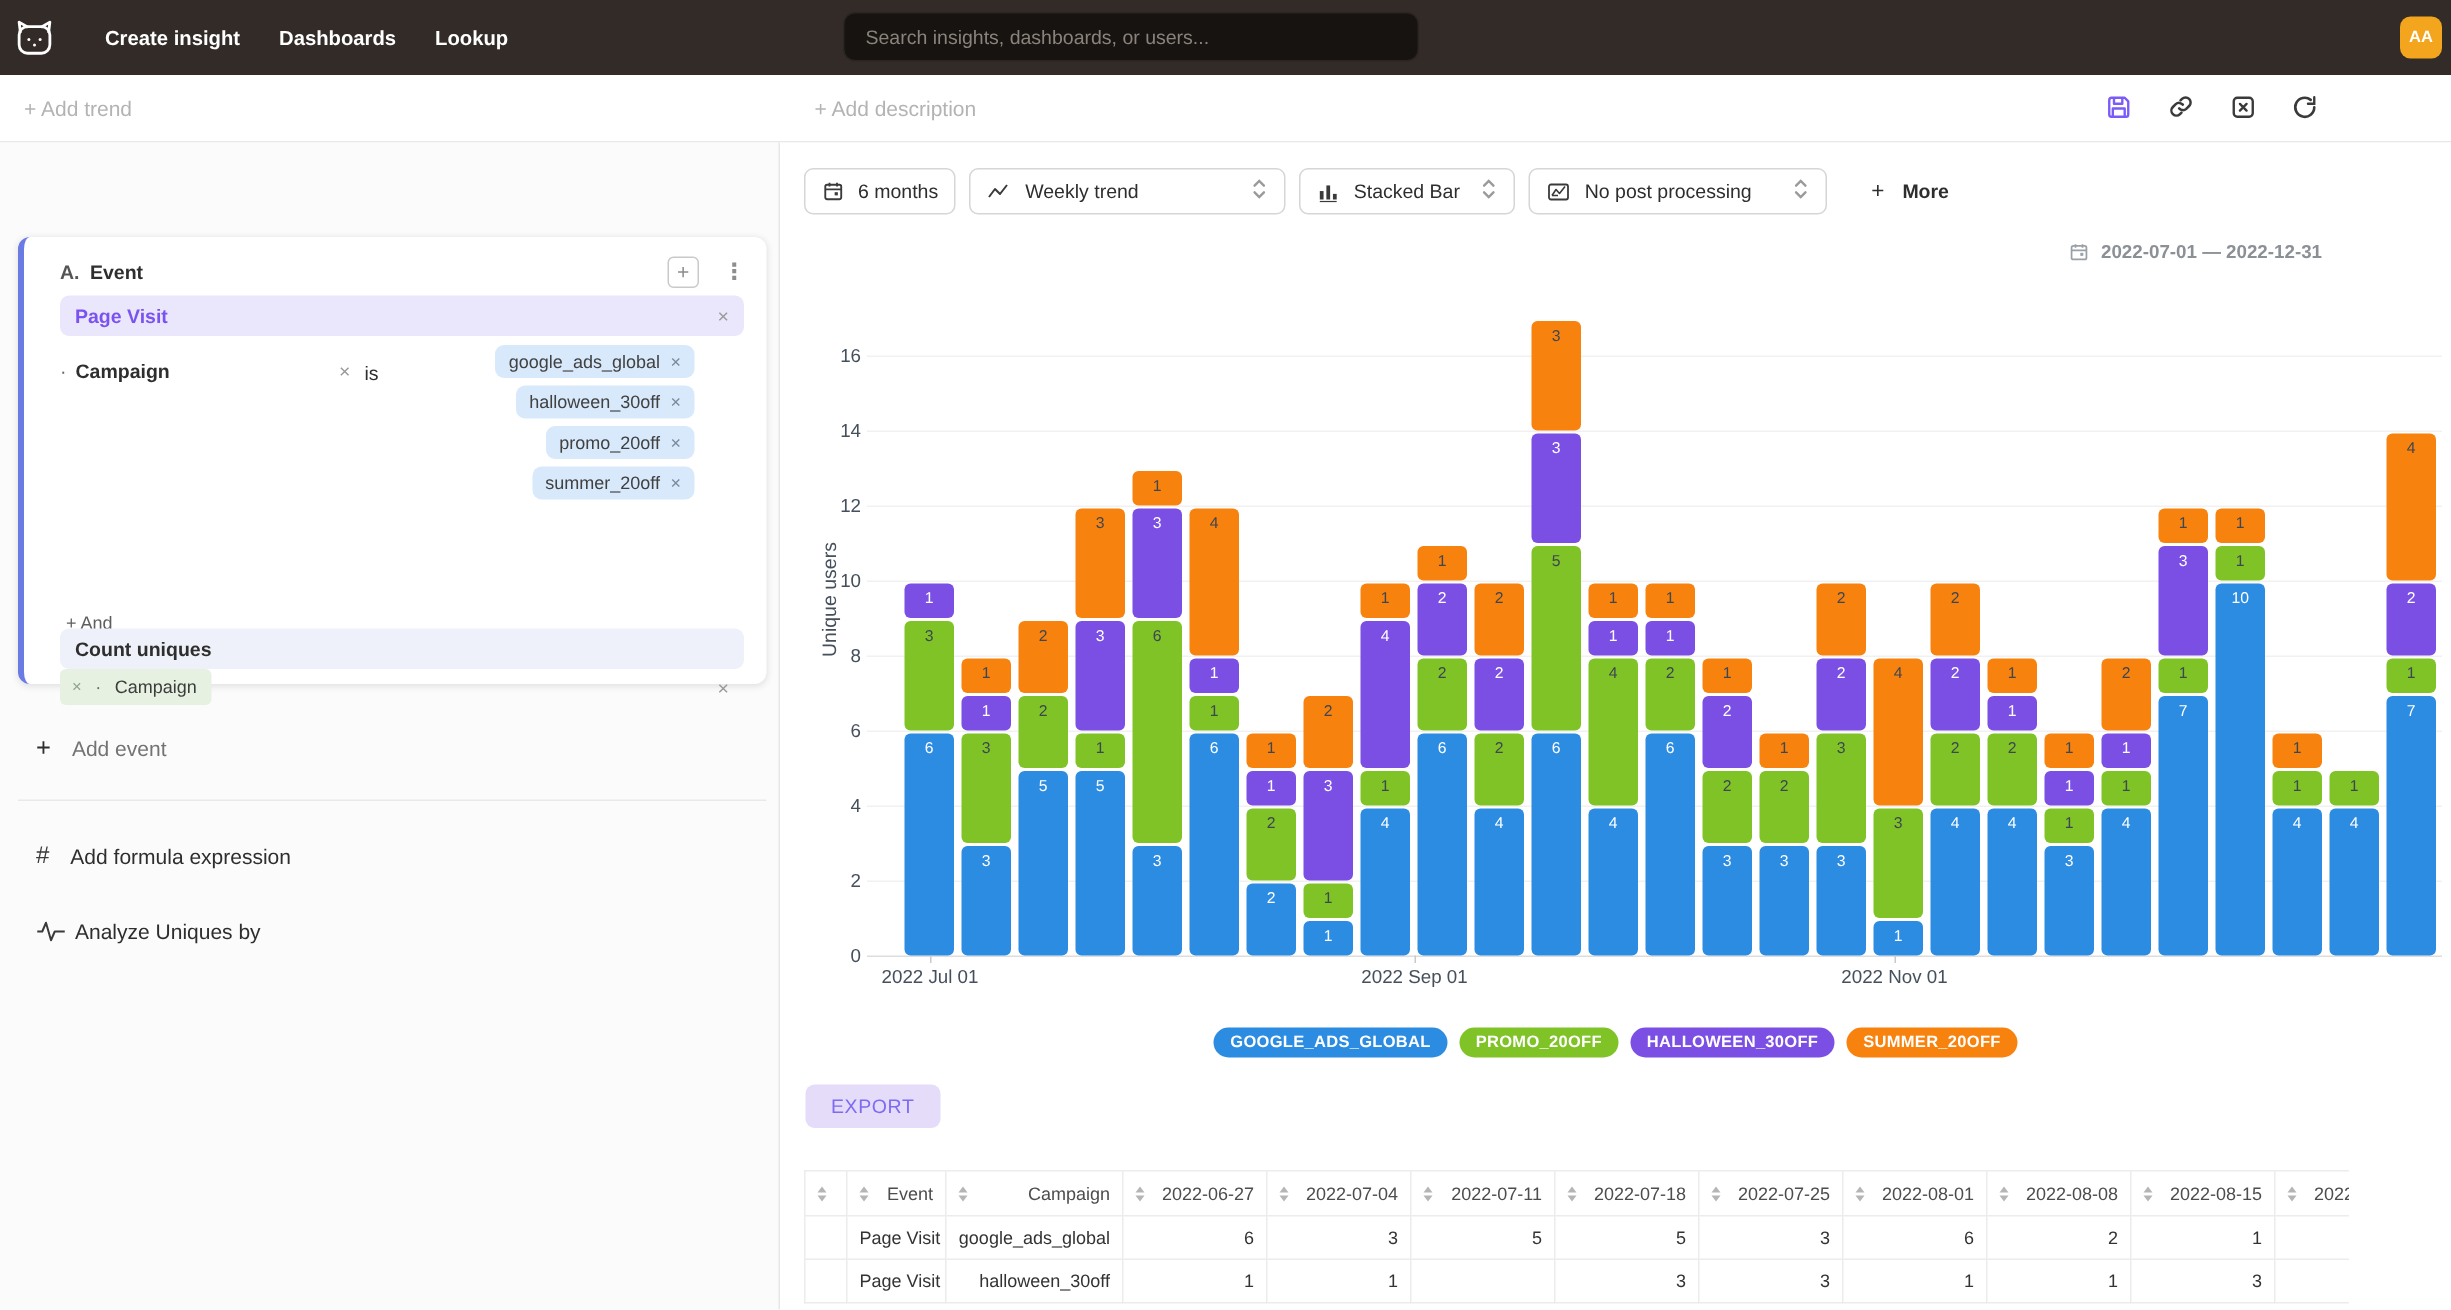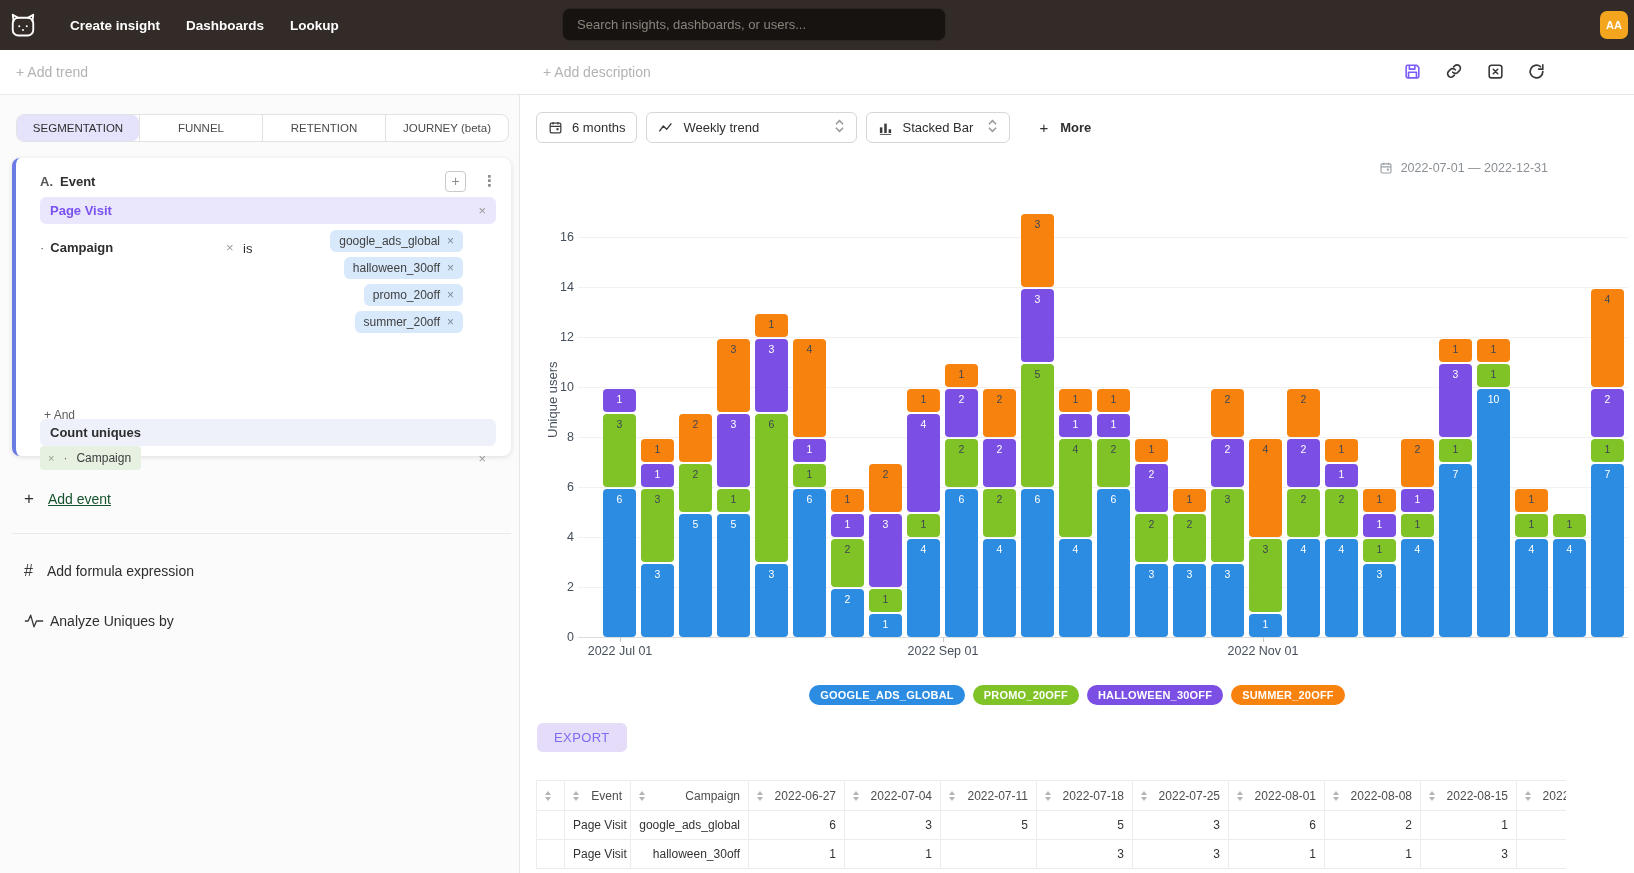--- a/index.html
+++ b/index.html
@@ -64,21 +64,21 @@
   .breakdown-row { position:absolute; left:24px; top:275px; width:456px; height:26px; display:flex; align-items:center; }
   .break-chip { background:#e6f1e2; border-radius:4px; height:24px; display:flex; align-items:center;
     gap:9px; padding:0 10px 0 8px; font-size:12px; color:#3c3c3c; cursor:pointer; }
   .break-chip .x { color:#8fa28c; font-size:11px; }
   .agg-row { position:absolute; left:24px; top:261px; width:456px; height:27px; background:#eef1f9;
     border-radius:6px; display:flex; align-items:center; padding:0 10px; }
   .agg-label { font-size:13px; font-weight:700; color:#2e2e2e; }
 
   .add-event { position:absolute; left:24px; top:394px; display:flex; gap:14px; align-items:center; cursor:pointer; }
   .plus-g { font-size:17px; color:#2e2e2e; font-weight:400; }
-  .add-event-label { font-size:14px; color:#14532d;text-decoration:underline; }
+  .add-event-label { font-size:14px; color:#737373; }
   .side-divider { position:absolute; left:12px; top:438px; width:499px; height:1px; background:#e9e9e9; }
   .add-formula { position:absolute; left:24px; top:467px; display:flex; gap:14px; align-items:center; cursor:pointer; }
   .hash-g { font-size:16px; color:#3a3a3a; }
   .add-formula-label { font-size:14px; color:#2e2e2e; }
   .analyze-row { position:absolute; left:24px; top:509px; width:486px; height:34px; }
   .analyze-label { position:absolute; left:26px; top:9px; font-size:14px; color:#2e2e2e; white-space:nowrap; }
   .wave-ic { position:absolute; left:0; top:9px; }
   .users-select { position:absolute; left:179px; top:0; width:307px; height:34px; background:#fff;
     border:1px solid #cfcfcf; border-radius:6px; display:flex; align-items:center; gap:8px; padding:0 12px; cursor:pointer; }
   .users-label { font-size:14px; color:#2e2e2e; }
@@ -89,21 +89,21 @@
   .chart-area { position:absolute; left:520px; top:95px; width:1114px; height:778px; background:#fff; }
   .toolbar { position:absolute; left:16px; top:17px; display:flex; gap:9px; align-items:center; }
   .tb-btn, .tb-select { height:31px; background:#fff; border:1px solid #d6d6d6; border-radius:6px;
     display:flex; align-items:center; gap:9px; padding:0 11px; font-size:13px; color:#2e2e2e; cursor:pointer; white-space:nowrap; }
   .tb-select .carets { margin-left:auto; }
   .tb-more { display:flex; align-items:center; gap:12px; margin-left:20px; cursor:pointer; }
   .tb-more .plus { font-size:15px; color:#2e2e2e; }
   .tb-more .lbl { font-size:13px; font-weight:700; color:#2e2e2e; }
   .w-trend { width:211px; } .w-stack { width:144px; } .w-post { width:199px; }
   .date-range { position:absolute; top:66px; right:86px; display:flex; gap:8px; align-items:center;
-    color:#8b9096; font-size:12.5px; }
+    color:#8b9096; font-size:12.5px;font-weight:bold; }
 
   .y-title { position:absolute; left:25px; top:343px; transform:rotate(-90deg); transform-origin:left top;
     font-size:13px; color:#46505c; white-space:nowrap; }
   .gridline { position:absolute; left:58px; width:1050px; height:1px; background:#f1f1f1; }
   .gridline.axis { background:#dddddd; }
   .ytick { position:absolute; left:14px; width:40px; text-align:right; font-size:12.5px; color:#46505c; transform:translateY(-50%); }
   .bars-row { position:absolute; left:83px; top:117px; width:1030px; height:425px; display:flex; align-items:flex-end; gap:5px; }
   .bar { width:33px; display:flex; flex-direction:column; justify-content:flex-end; gap:2px; }
   .seg { width:33px; border-radius:4px; position:relative; }
   .seg-label { position:absolute; top:3px; left:0; right:0; text-align:center; font-size:10.5px; line-height:1.4; }
@@ -180,26 +180,20 @@
       <span>
         <svg width="19" height="19" viewBox="0 0 24 24" fill="none" stroke="#3a3a3a" stroke-width="2.2" stroke-linecap="round">
           <path d="M20 12a8 8 0 1 1-3-6.2"></path>
             <path d="M20 3.5V9h-5.3" stroke-width="2"></path>
         </svg>
       </span>
     </div>
   </div>
 
   <aside class="sidebar">
-    <div class="tabs">
-      <div class="tab active">SEGMENTATION</div>
-      <div class="tab">FUNNEL</div>
-      <div class="tab">RETENTION</div>
-      <div class="tab">JOURNEY (beta)</div>
-    </div>
 
     <div class="event-card">
       <div class="card-head">
         <span class="card-index">A.</span>
         <span class="card-type">Event</span>
         <span class="card-head-icons">
           <span class="addbox">+</span>
           <span class="kebab">⋮</span>
         </span>
       </div>
@@ -289,20 +283,34 @@
         </span>
       </div>
       <div class="tb-select w-stack">
         <svg width="15" height="14" viewBox="0 0 24 22" fill="#3a3a3a">
             <rect x="3" y="10" width="4" height="9"></rect>
             <rect x="10" y="4" width="4" height="15"></rect>
             <rect x="17" y="13" width="4" height="6"></rect>
             <rect x="3" y="20.5" width="18" height="1.4"></rect>
           </svg>
         <span>Stacked Bar</span>
+        <span class="carets">
+          <svg width="11" height="16" viewBox="0 0 12 18" fill="none" stroke="#9a9a9a" stroke-width="1.8" stroke-linecap="round">
+              <path d="M2.5 6.5L6 3l3.5 3.5"></path>
+              <path d="M2.5 11.5L6 15l3.5-3.5"></path>
+            </svg>
+        </span>
+      </div>
+      <div class="tb-select w-post">
+        <svg width="16" height="14" viewBox="0 0 24 20" fill="none" stroke="#3a3a3a" stroke-width="1.8" stroke-linejoin="round">
+            <rect x="2.5" y="2.5" width="19" height="15" rx="2"></rect>
+            <path d="M5.5 13.5l4-6 3.5 4 5.5-7" stroke-width="1.6"></path>
+            <path d="M5.5 13.5h6" stroke-width="1.6"></path>
+          </svg>
+        <span>No post processing</span>
         <span class="carets">
           <svg width="11" height="16" viewBox="0 0 12 18" fill="none" stroke="#9a9a9a" stroke-width="1.8" stroke-linecap="round">
               <path d="M2.5 6.5L6 3l3.5 3.5"></path>
               <path d="M2.5 11.5L6 15l3.5-3.5"></path>
             </svg>
         </span>
       </div>
       <div class="tb-more">
         <span class="plus">+</span>
         <span class="lbl">More</span>

